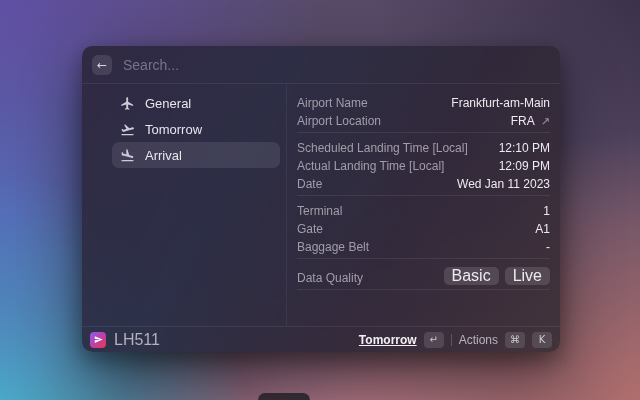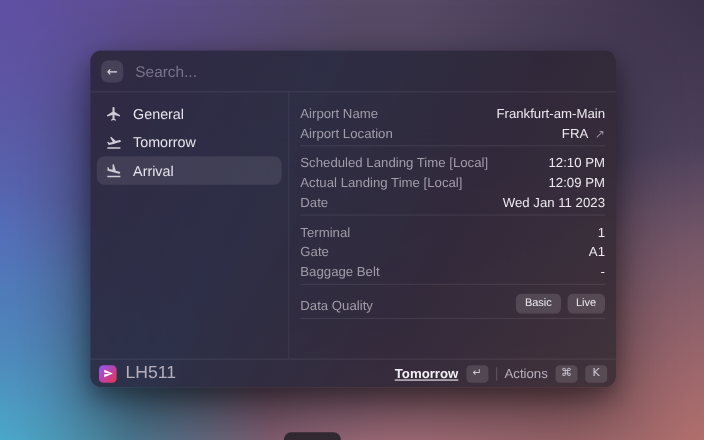--- a/index.html
+++ b/index.html
@@ -44,21 +44,21 @@
     display:flex; align-items:center; justify-content:center; cursor:pointer;
     font-family:"DejaVu Sans",sans-serif;
   }
   .search-input {
     flex:1; background:transparent; border:none; outline:none;
     font:14px "Liberation Sans",sans-serif; color:#eceaf0;
   }
   .search-input::placeholder { color:#79738a; }
 
   
-  .bod { flex:1; display:flex; min-height:0; }
+  .bod { flex:1; display:flex; min-height:0;padding-left:24px; }
   .sidebar {
     width:181px; flex:0 0 181px; padding:6px;
     border-right:1px solid rgba(255,255,255,.06);
   }
   .side-item {
     display:flex; align-items:center; gap:10px; height:26px; padding:0 8px;
     border-radius:7px; color:#e8e5ec; font-size:13px; cursor:pointer;
   }
   .side-item.active { background:rgba(255,255,255,.09); }
   .side-item .ic { width:15px; height:15px; flex:0 0 15px; color:#cfcbd6; display:flex; }
@@ -71,21 +71,21 @@
     display:flex; align-items:flex-end; justify-content:space-between;
     height:18px; font-size:12px;
   }
   .row .lbl { color:#a39daa; white-space:nowrap; }
   .row .val { color:#edebf0; font-weight:500; white-space:nowrap; display:flex; align-items:center; gap:6px;margin-left:28px; }
   .ext-ic { color:#9b95a3; font-size:11px; font-family:"DejaVu Sans",sans-serif; }
   .row.tall { height:22px; }
   .tags { display:flex; gap:6px; }
   .tag {
     background:rgba(255,255,255,.13); border-radius:5px; padding:2px 8px;
-    font-size:10px; color:#eceaf0; line-height:14px;
+    font-size:16px; color:#eceaf0; line-height:14px;
   }
 
   
   .ftr {
     height:26px; flex:0 0 26px; display:flex; align-items:center;
     padding:0 8px; border-top:1px solid rgba(255,255,255,.07);
   }
   .app-ic {
     width:16px; height:16px; border-radius:4px; flex:0 0 16px;
     background:linear-gradient(135deg,#8a5cf5 0%, #c13fa0 55%, #e8374a 100%);

